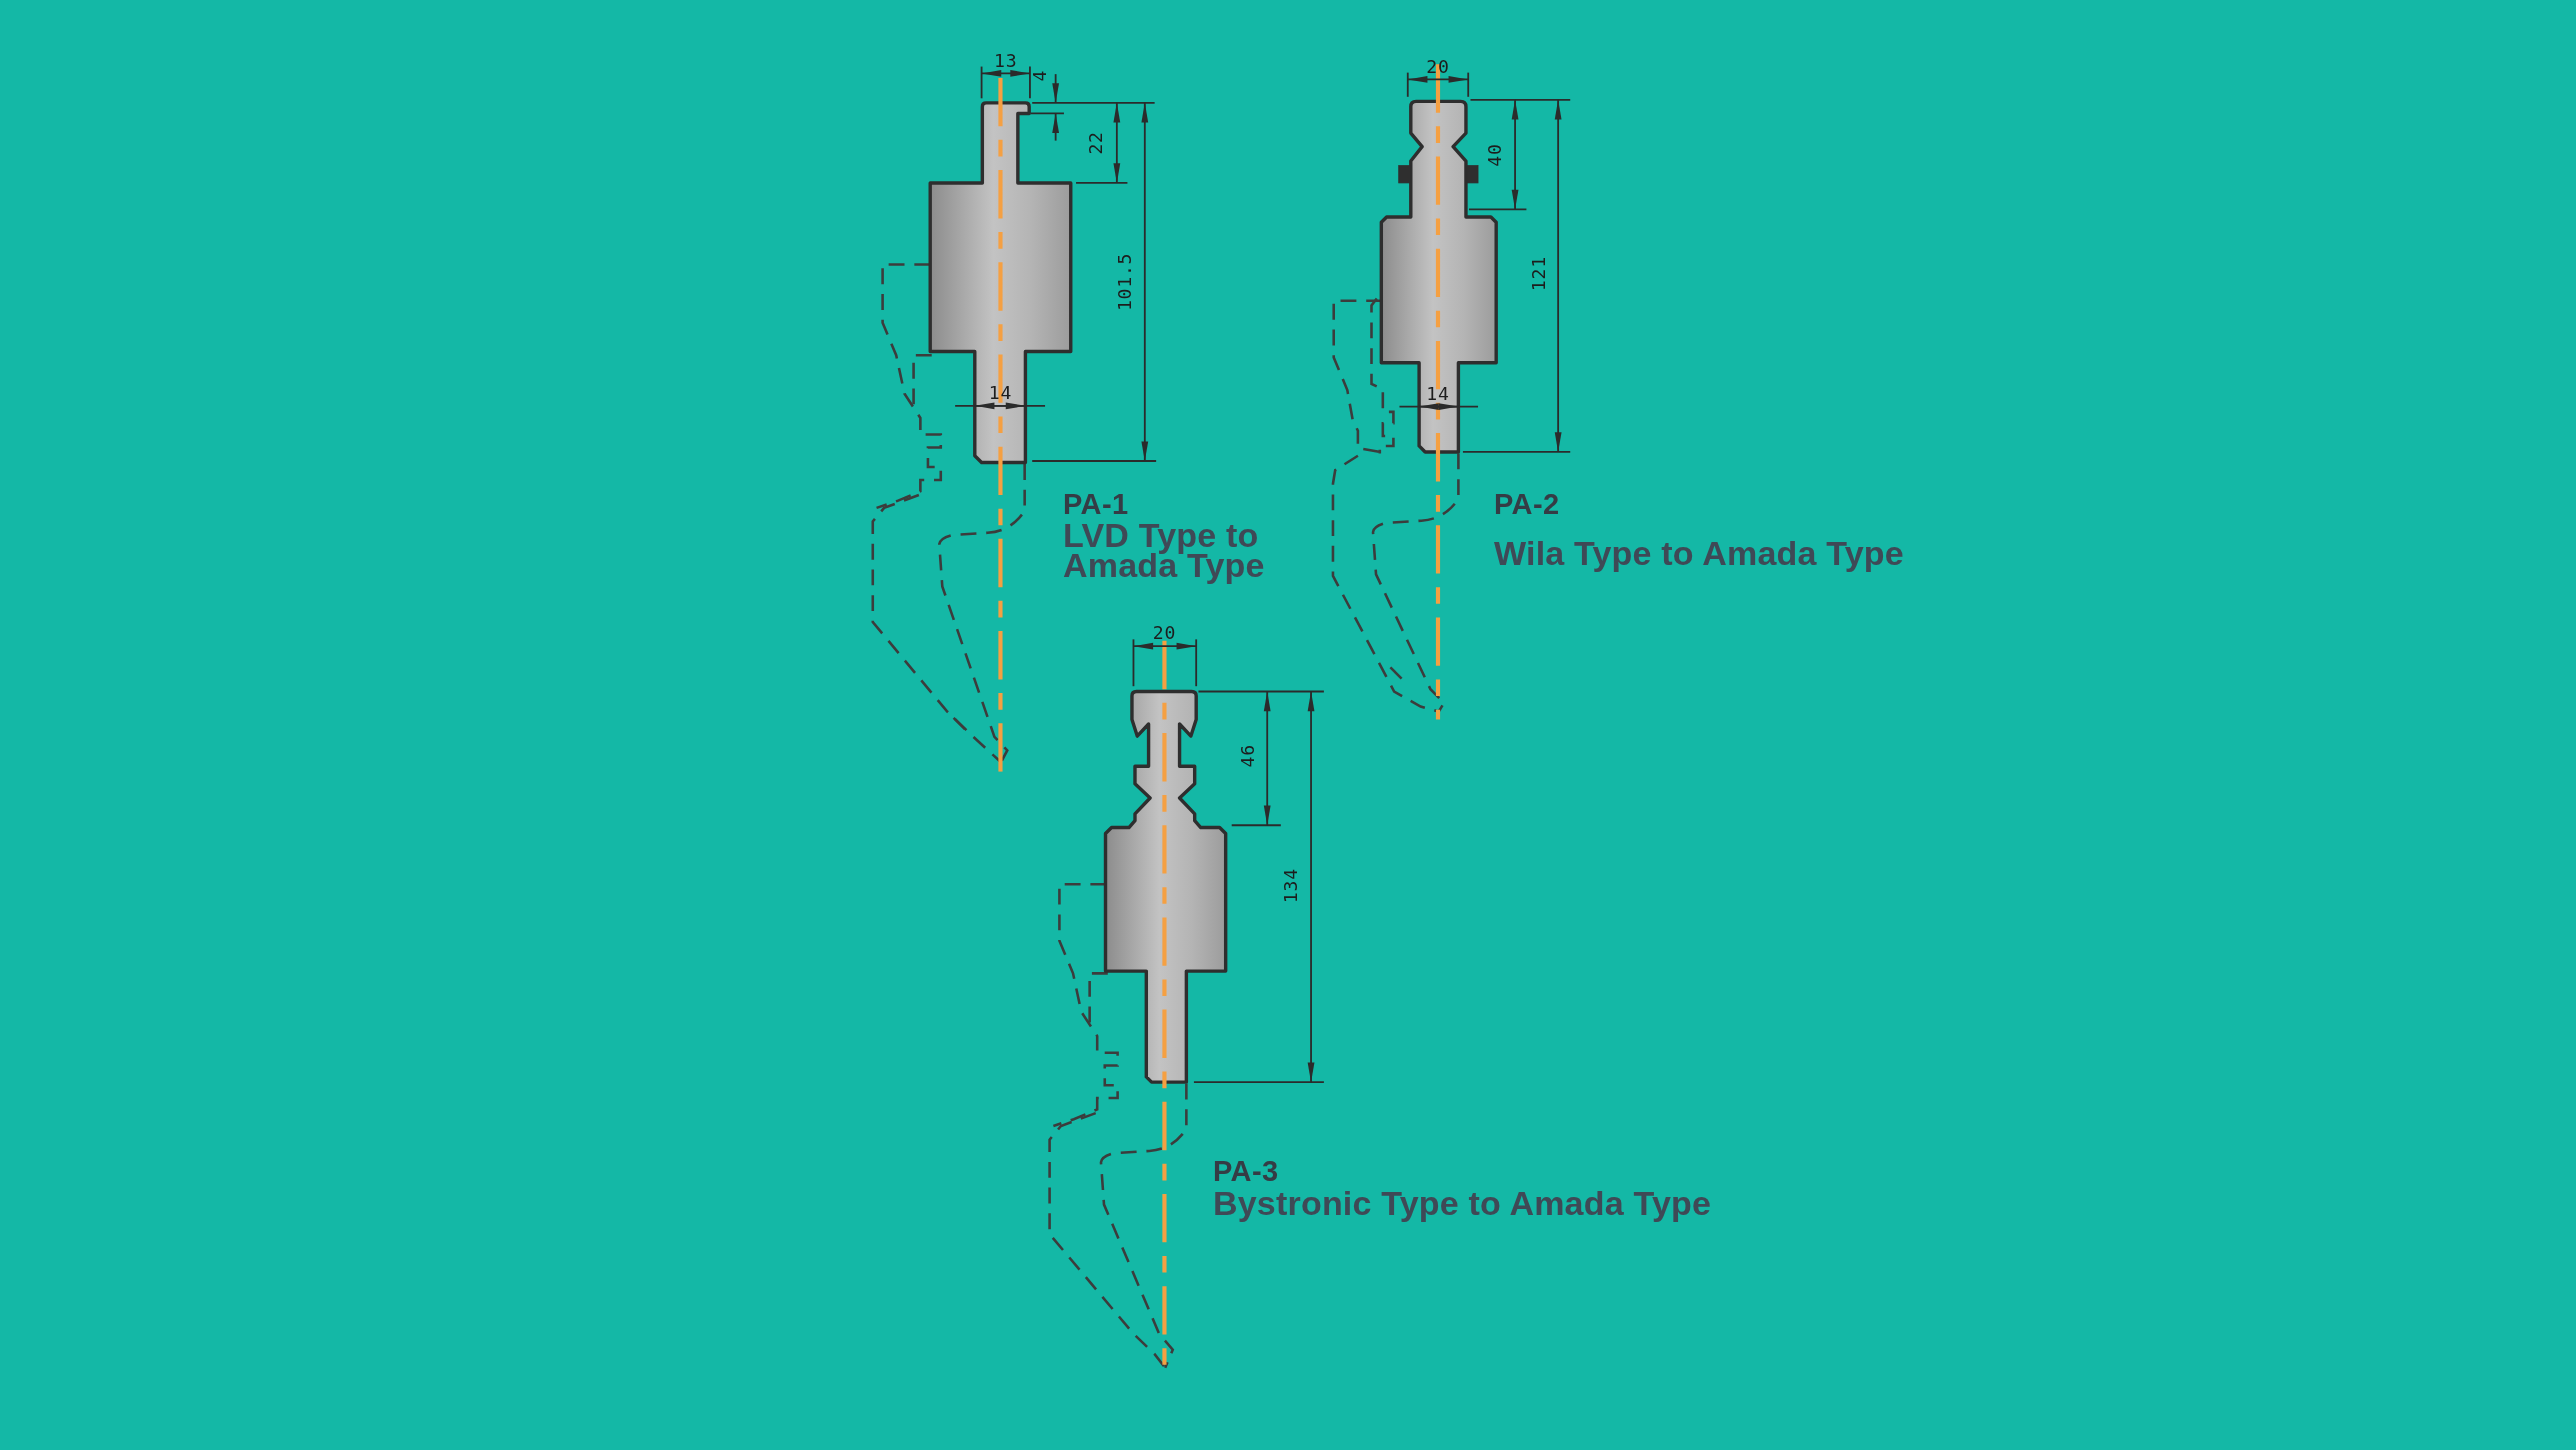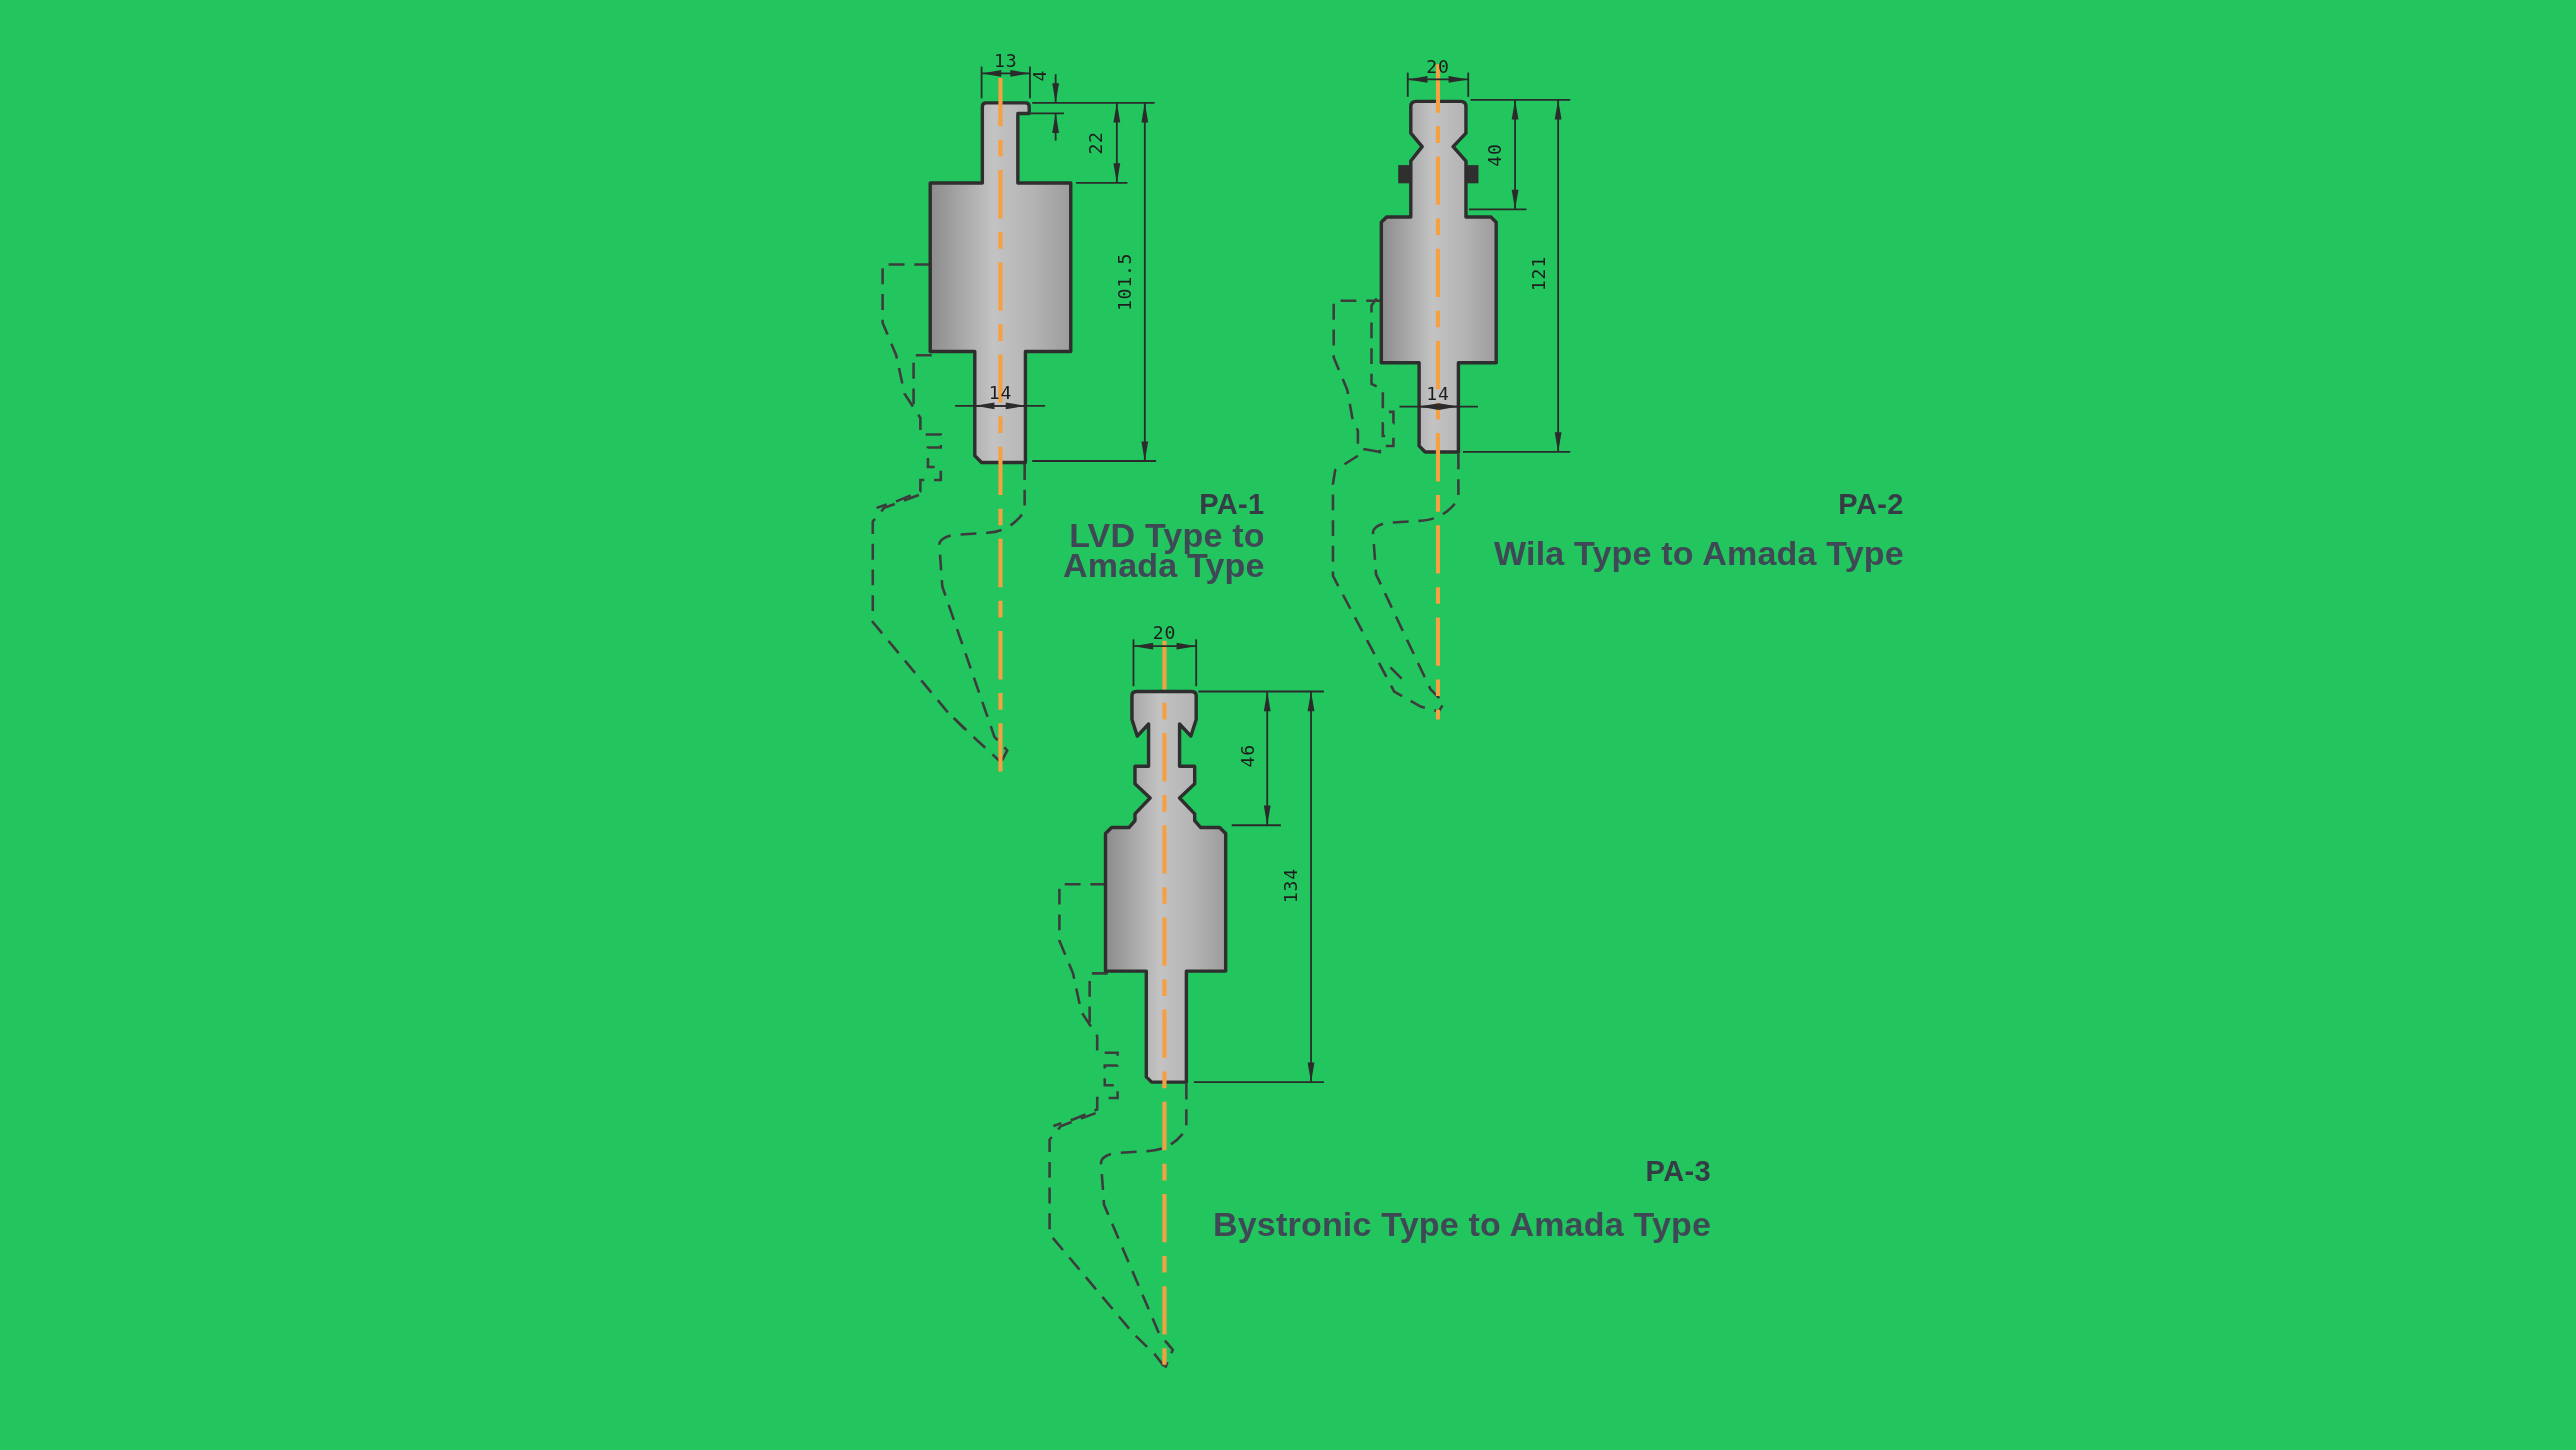--- a/index.html
+++ b/index.html
@@ -1,17 +1,17 @@
 <!DOCTYPE html>
 <html style="font-size:12px"><head>
 <meta charset="utf-8">
 <style>
   html,body{margin:0;padding:0;background:#ffffff;}
-  .canvas{position:relative;width:2576px;height:1451px;background:#22c55e;overflow:hidden;
-          font-family:"Liberation Sans",sans-serif;text-align:right;}
+  .canvas{position:relative;width:2576px;height:1451px;background:#14b8a6;overflow:hidden;
+          font-family:"Liberation Sans",sans-serif;}
   svg{position:absolute;left:0;top:0;}
   .solid{fill:url(#metal);stroke:#2e2e2e;stroke-width:4.5;stroke-linejoin:round;}
   .tab{fill:#2f2f2f;stroke:#2f2f2f;stroke-width:1;}
   .dash{fill:none;stroke:#3c3c3c;stroke-width:3.4;stroke-dasharray:21 13;stroke-linecap:butt;}
   .center{fill:none;stroke:#F5A042;stroke-width:5.5;stroke-dasharray:64 18 22 18;}
   .dim{stroke:#2b2b2b;stroke-width:2.4;fill:none;}
   .dimtxt{font-family:"DejaVu Sans Mono",monospace;font-size:24px;fill:#1d1d1d;
           letter-spacing:1px;text-anchor:middle;}
   .label{position:absolute;}
   .label-code{font-weight:700;font-size:29px;color:#353c45;letter-spacing:0.4px;}
@@ -129,19 +129,19 @@
 
 <div class="label" style="left:1494px;top:488px">
   <div class="label-code">PA-2</div>
   <div class="label-desc" style="margin-top:18px">
     <div>Wila Type to Amada Type</div>
   </div>
 </div>
 
 <div class="label" style="left:1213px;top:1155px">
   <div class="label-code">PA-3</div>
-  <div class="label-desc" style="margin-top:22px">
+  <div class="label-desc" style="margin-top:1px">
     <div>Bystronic Type to Amada Type</div>
   </div>
 </div>
 
 </div>
 
 
 </body></html>

